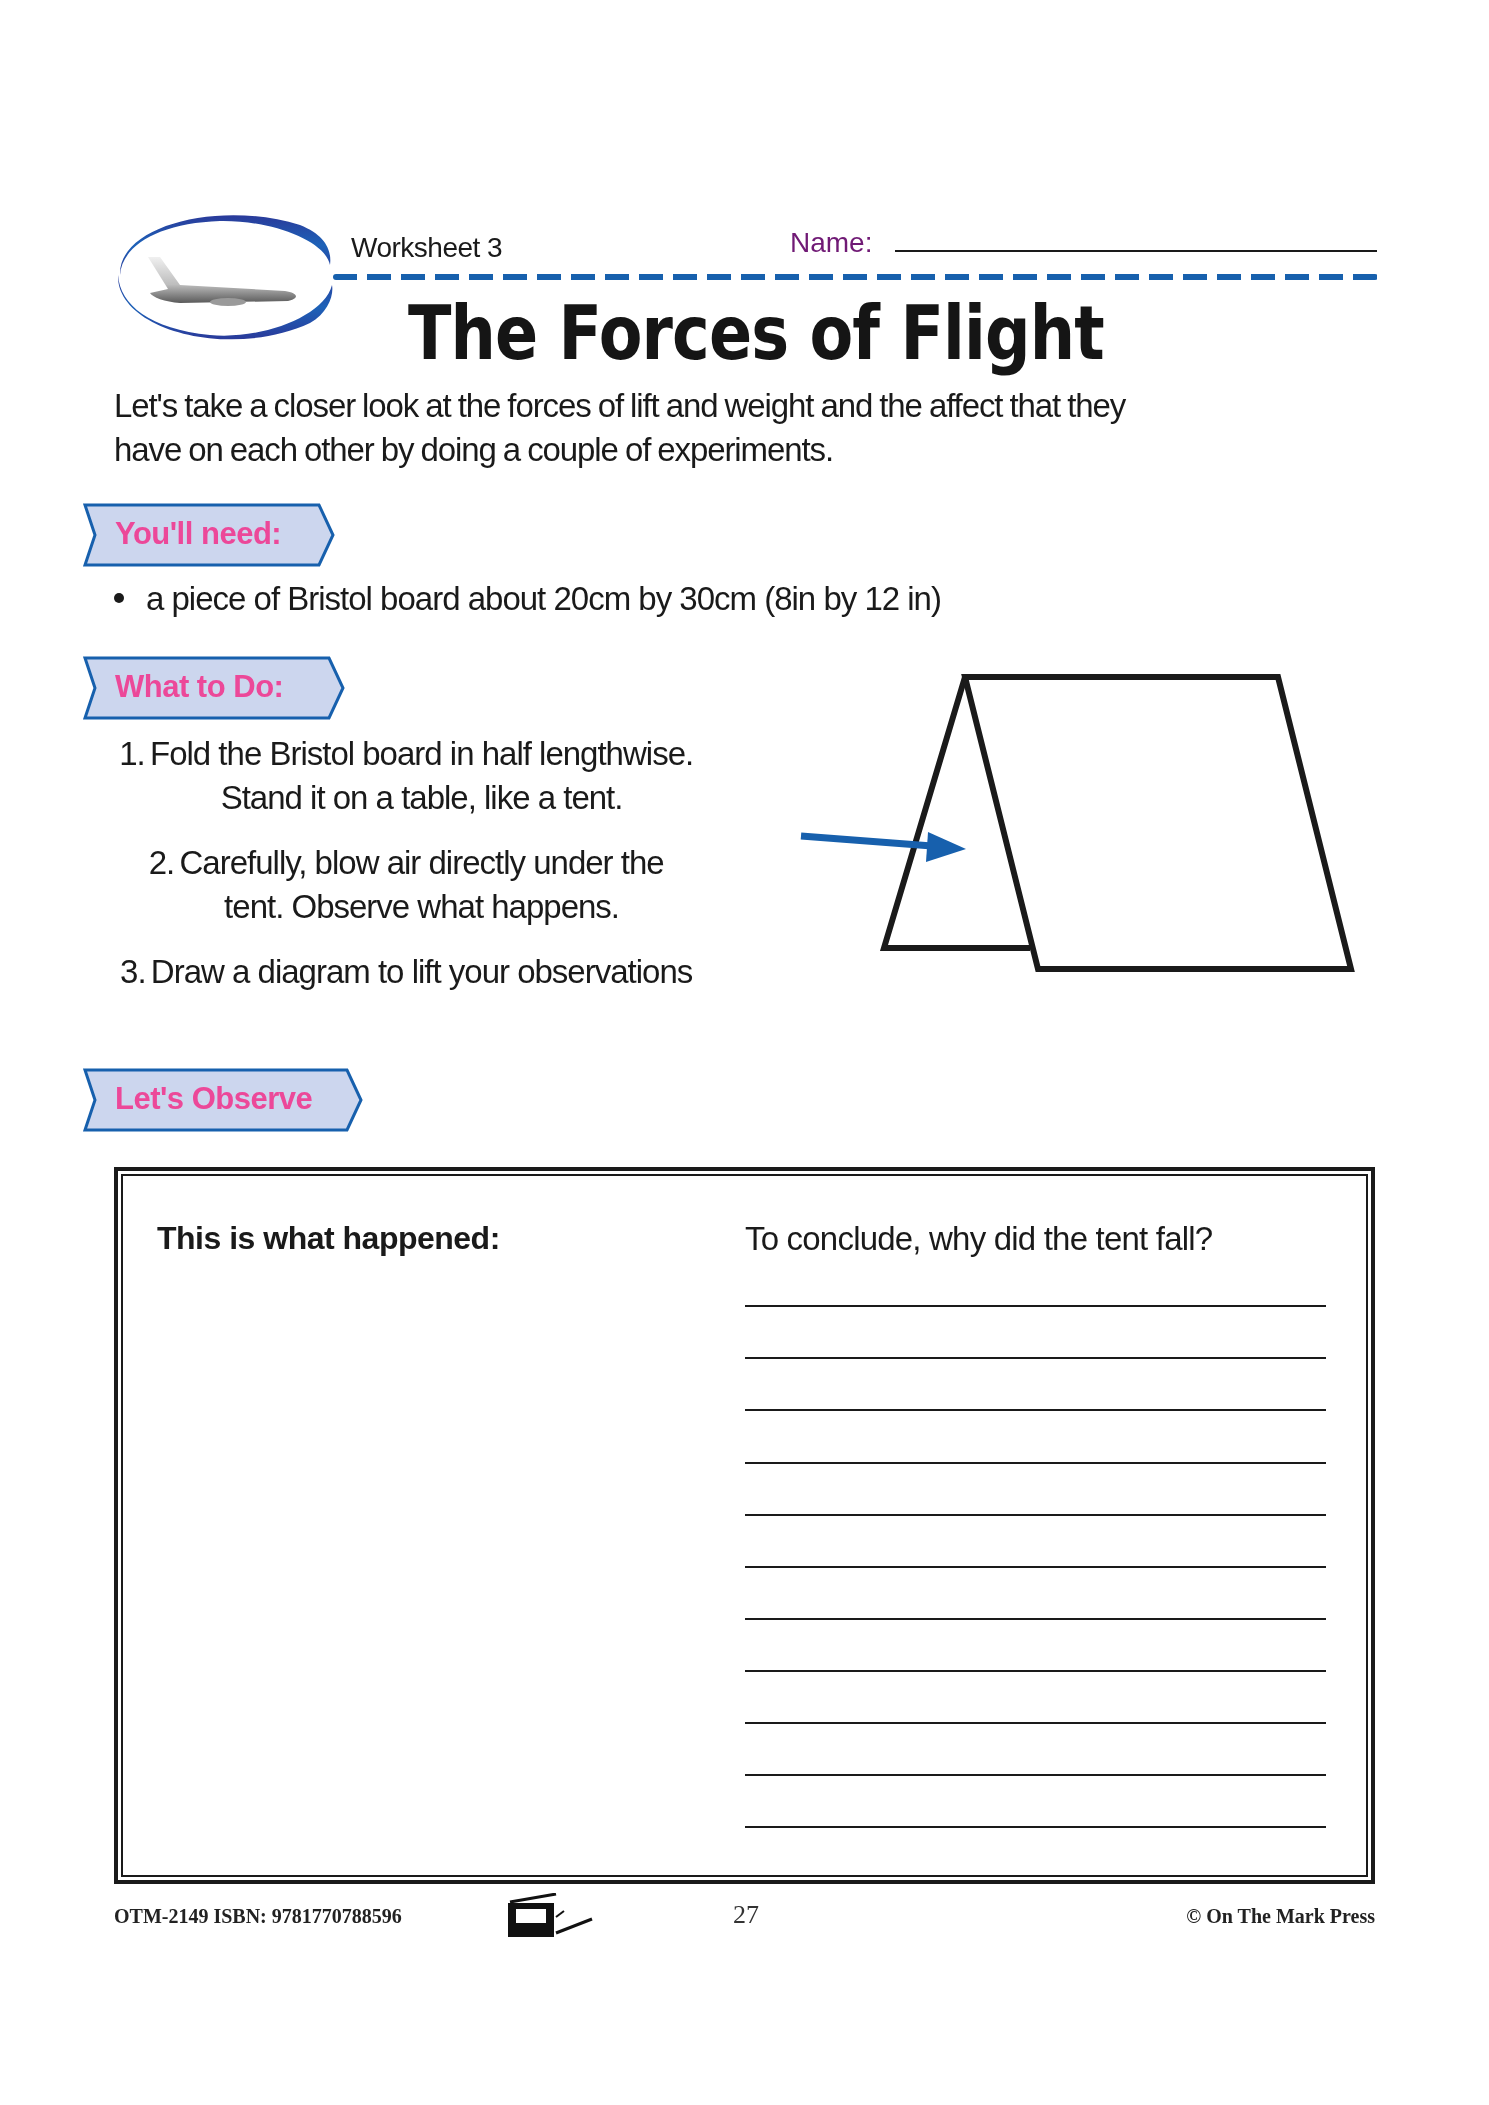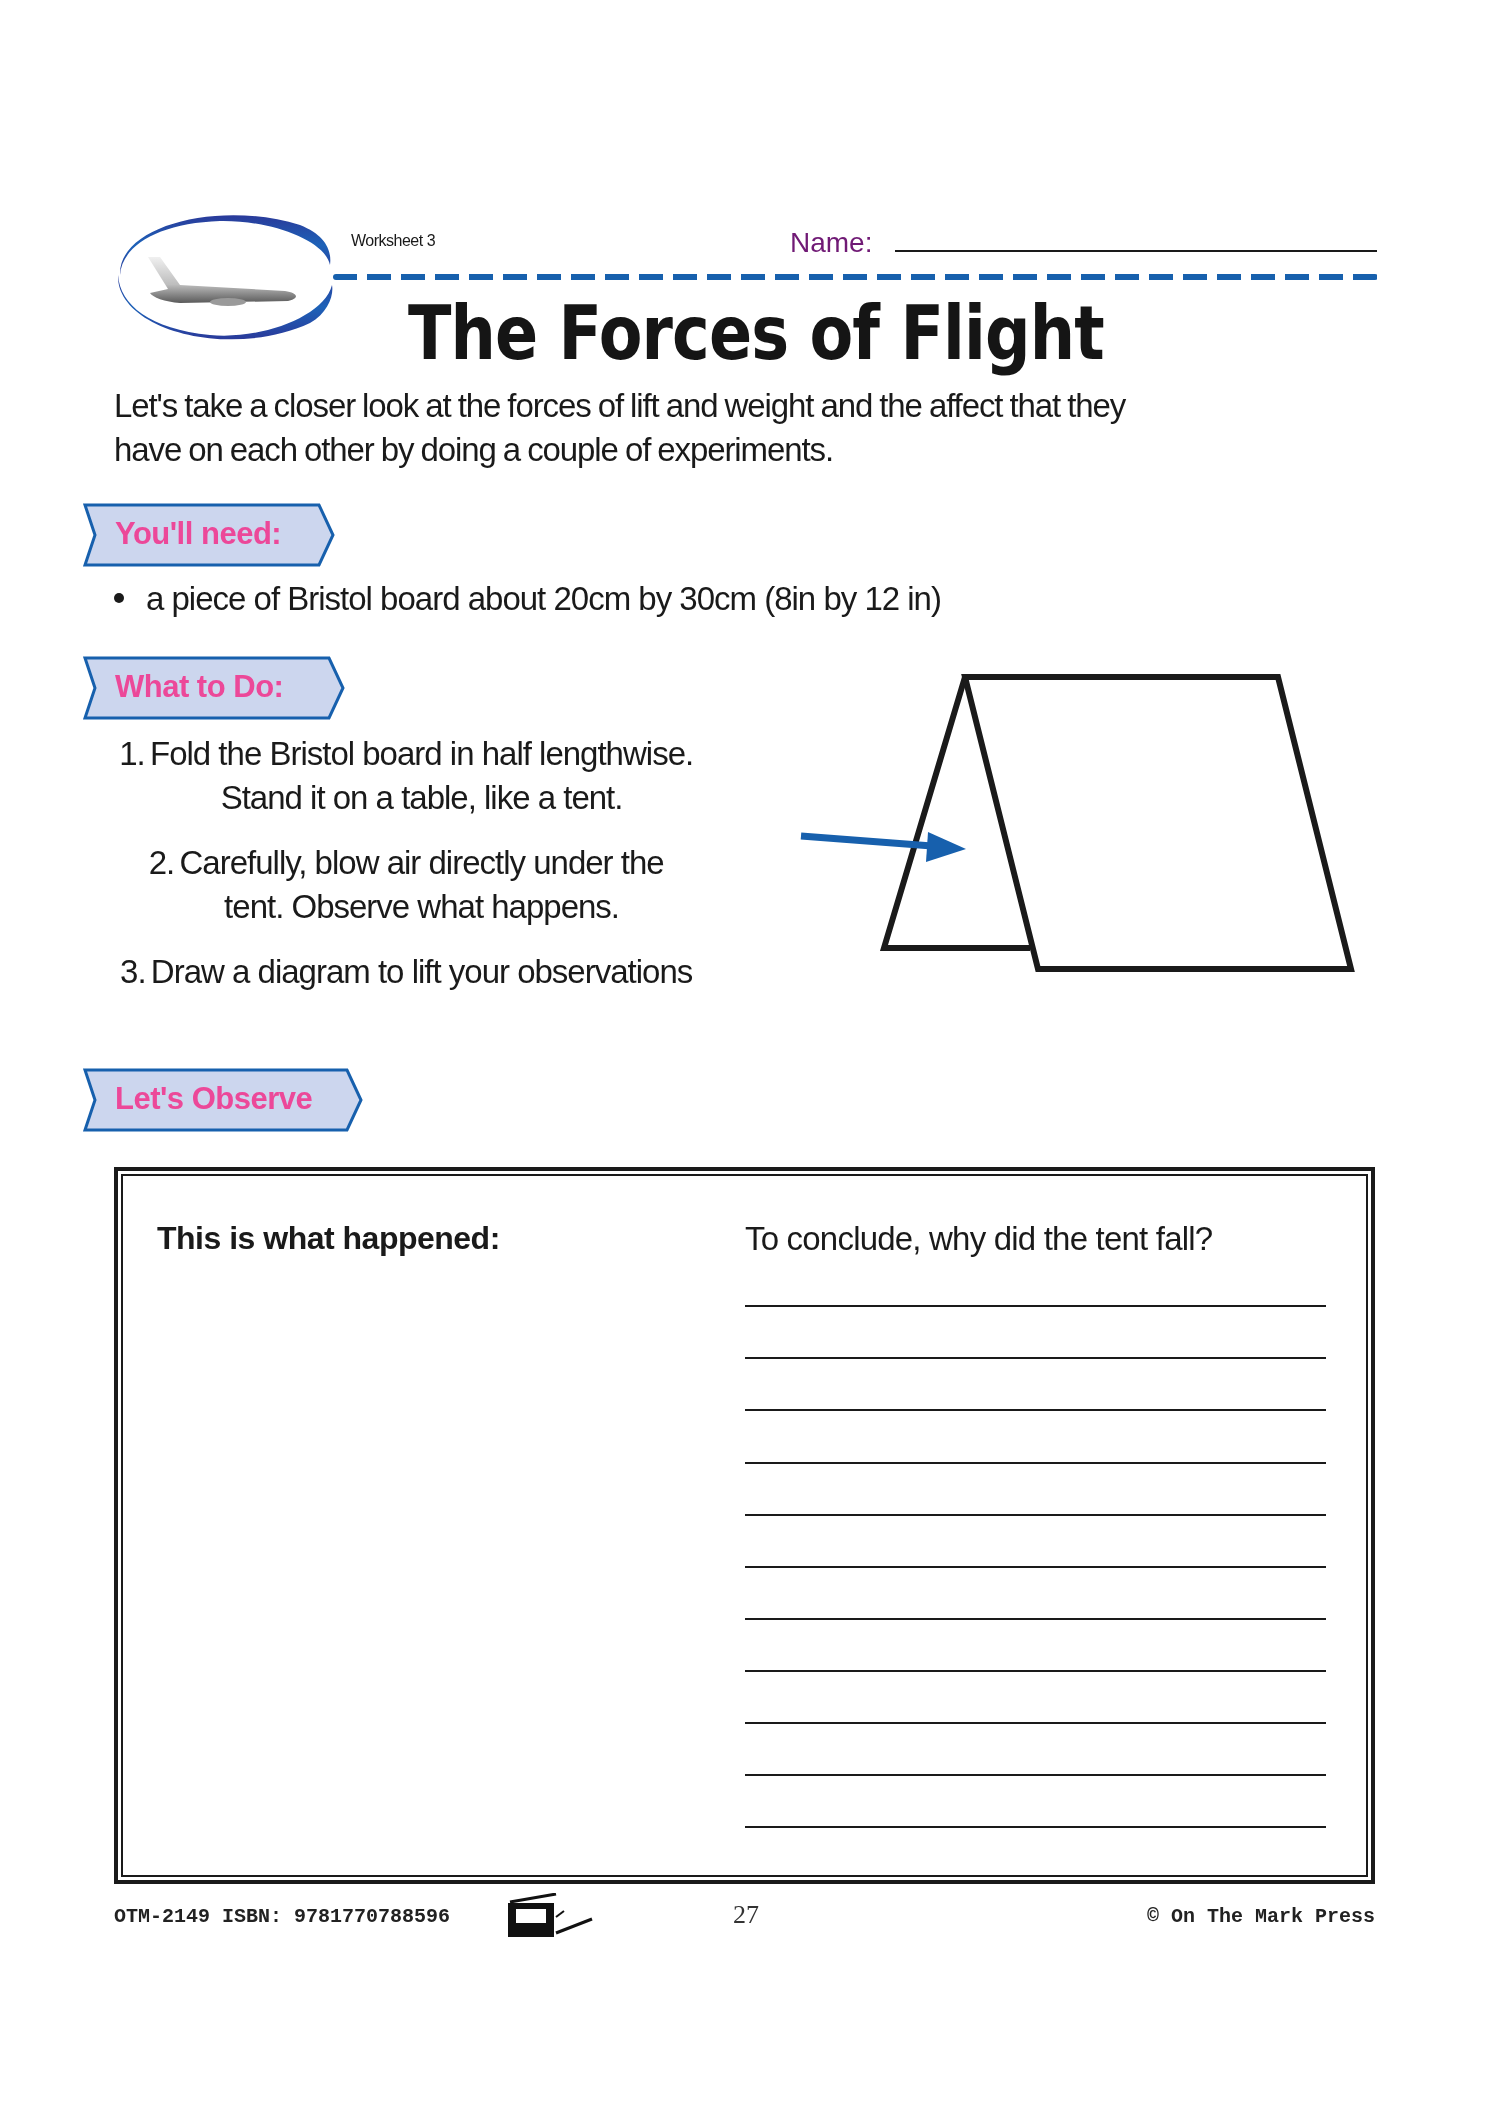--- a/index.html
+++ b/index.html
@@ -1,40 +1,40 @@
 <!DOCTYPE html>
 <html><head>
 <meta charset="utf-8">
 <style>
   html, body { margin:0; padding:0; background:#ffffff; }
   body { width:1489px; height:2105px; position:relative; overflow:hidden; font-family:"Liberation Sans", sans-serif; color:#1a1a1a; }
   .abs { position:absolute; }
   .logo { left:110px; top:205px; width:225px; height:145px; }
-  .ws-label { left:351px; top:232px; font-size:16px; white-space:nowrap; letter-spacing:-0.5px; }
+  .ws-label { left:351px; top:232px; font-size:28px; white-space:nowrap; letter-spacing:-0.5px; }
   .name-label { left:790px; top:227px; font-size:28px; font-weight:normal; color:#701a75; }
   .name-line { left:895px; top:250px; width:482px; height:0; border-top:2px solid #1a1a1a; }
   .dashes { left:333px; top:274px; width:1045px; height:6px; background-image:repeating-linear-gradient(90deg,#1760ad 0 24px,transparent 24px 34px); border-radius:3px; }
   .title { left:408px; top:290px; font-family:"DejaVu Sans", sans-serif; font-size:74px; font-weight:bold; letter-spacing:-1px; transform:scaleX(0.86); transform-origin:left center; white-space:nowrap; color:#151515; }
   .intro { left:114px; top:384px; width:1290px; font-size:33px; line-height:44px; letter-spacing:-1.1px; word-spacing:-1px; }
   .tag { position:absolute; height:62px; }
   .tag svg { position:absolute; left:0; top:0; }
   .tag span { position:absolute; left:32px; top:0; line-height:62px; font-size:31px; font-weight:bold; letter-spacing:-0.5px; white-space:nowrap; color:#ec4899; }
   .bullet { left:114px; top:580px; font-size:33px; letter-spacing:-1px; white-space:nowrap; }
   .bullet .dot { display:inline-block; width:10px; height:10px; background:#1a1a1a; border-radius:50%; margin-right:22px; vertical-align:middle; position:relative; top:-3px; }
   .steps { left:114px; top:732px; font-size:33px; letter-spacing:-1px; }
   .step { margin-bottom:21px; line-height:44px;text-align:center; }
   .step .num { display:inline-block; width:36px; }
   .step .cont { padding-left:36px; }
   .tent { left:780px; top:650px; }
   .obox { left:114px; top:1167px; width:1261px; height:717px; box-sizing:border-box; border:4px solid #1a1a1a; }
   .obox .inner { position:absolute; left:3px; top:3px; right:3px; bottom:3px; border:2px solid #1a1a1a; }
   .happened { left:157px; top:1220px; font-size:32px; font-weight:bold; letter-spacing:-0.5px; white-space:nowrap; }
   .conclude { left:745px; top:1220px; font-size:33px; letter-spacing:-0.8px; white-space:nowrap; }
   .wline { position:absolute; left:745px; width:581px; height:0; border-top:2px solid #1a1a1a; }
-  .footer { top:1905px; font-family:Liberation Mono, monospace; font-size:20px; font-weight:bold; white-space:nowrap; color:#222; }
+  .footer { top:1905px; font-family:Liberation Serif, serif; font-size:20px; font-weight:bold; white-space:nowrap; color:#222; }
   .page-num { top:1900px; left:733px; font-family:"Liberation Serif", serif; font-size:26px; color:#333; }
 </style>
 </head>
 <body>
 
 <div class="abs logo">
   <svg width="225" height="145" viewBox="0 0 225 145">
     <defs>
       <linearGradient id="ringg" x1="0" y1="0" x2="0" y2="1">
         <stop offset="0" stop-color="#2a3a9a"></stop>

